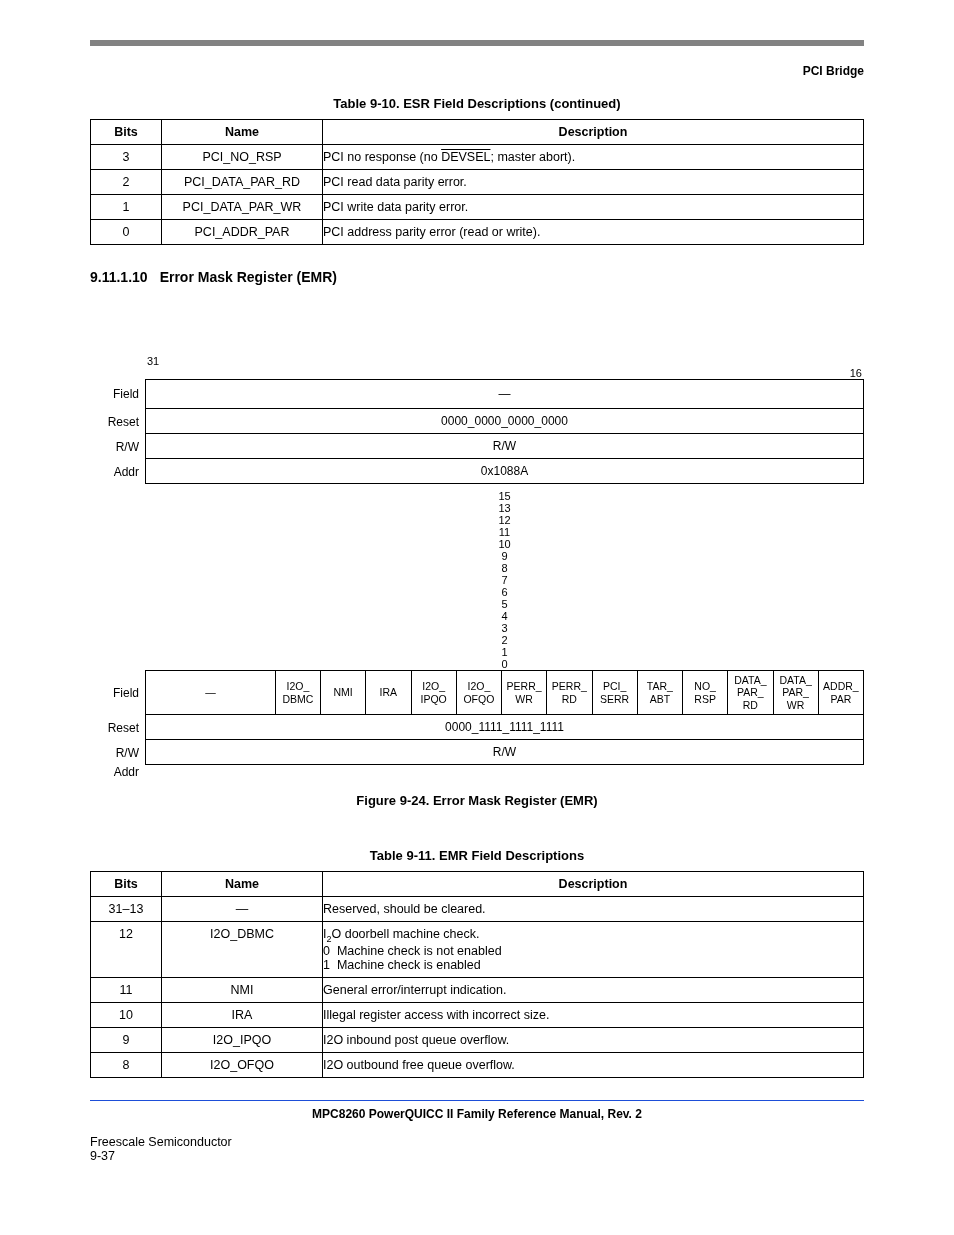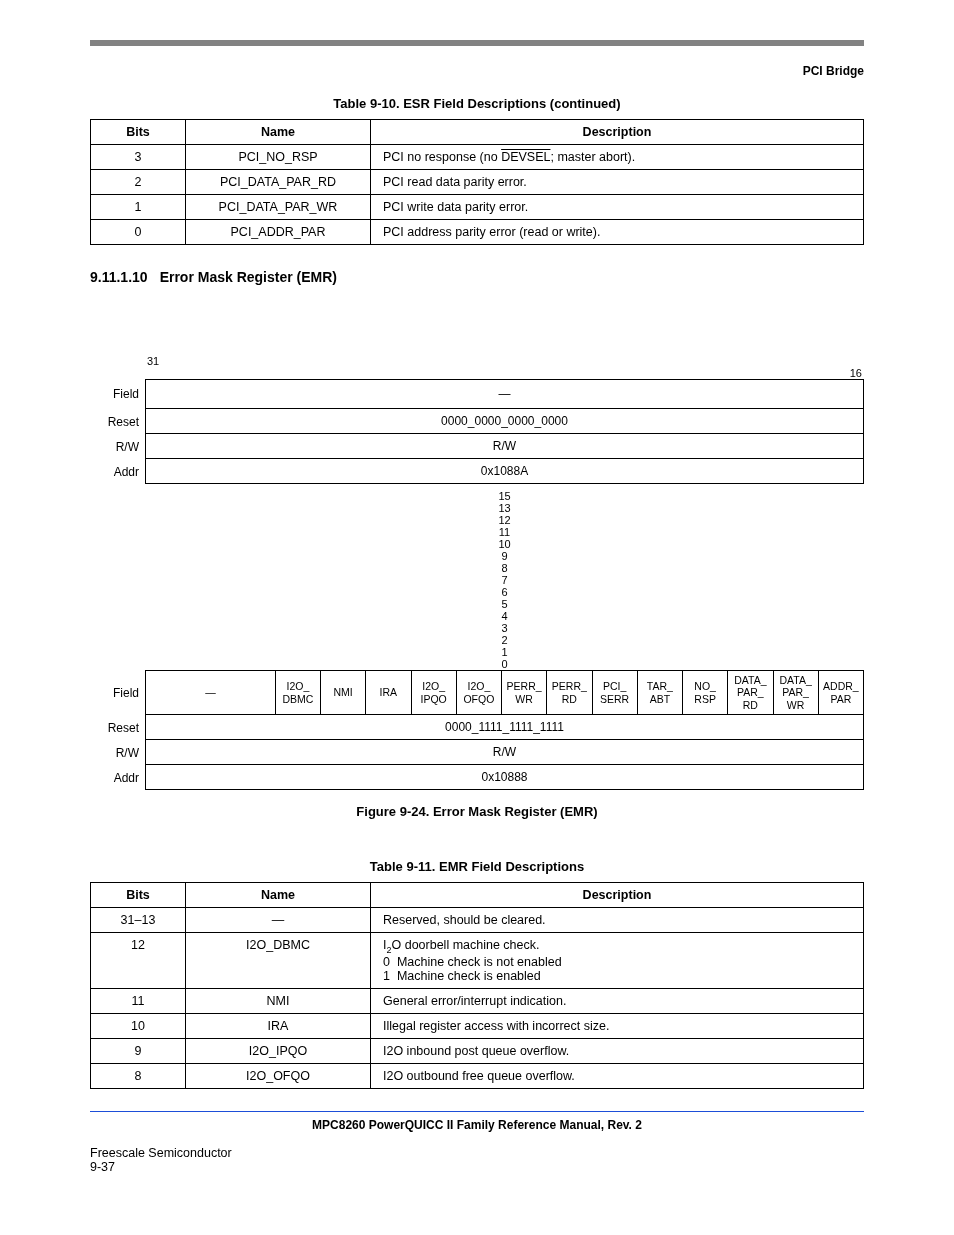--- a/index.html
+++ b/index.html
@@ -35,21 +35,21 @@
     margin: 6px 0 8px 0;
   }
   .table-caption.below { margin-top: 14px; }
   table.desc {
     border-collapse: collapse;
     width: 100%;
     font-size: 12.5px;
   }
   table.desc th, table.desc td {
     border: 1px solid #000;
-    padding: 5px 12px;
+    padding: 5px 0;
     vertical-align: top;
   }
   table.desc th {
     font-weight: bold;
     text-align: center;
   }
   table.desc td.c { text-align: center; }
   .overline { text-decoration: overline; }
   h3.sec {
     font-size: 14px;
@@ -220,21 +220,20 @@
           <div class="cell" style="flex: 1 1 0%;">NO_<br>RSP</div>
           <div class="cell" style="flex: 1 1 0%;">DATA_<br>PAR_<br>RD</div>
           <div class="cell" style="flex: 1 1 0%;">DATA_<br>PAR_<br>WR</div>
           <div class="cell" style="flex: 1 1 0%;">ADDR_<br>PAR</div>
         </div>
       <div class="reg-rowlabel">Reset</div>
       <div class="reg-row">0000_1111_1111_1111</div>
       <div class="reg-rowlabel">R/W</div>
       <div class="reg-row">R/W</div>
       <div class="reg-rowlabel">Addr</div>
-      <div class="reg-row">0x10888</div>
     </div>
   </div>
 
   <div class="table-caption below">Figure 9-24. Error Mask Register (EMR)</div>
 
   <div class="table-caption" style="margin-top:40px">Table 9-11. EMR Field Descriptions</div>
   <table class="desc">
     <thead>
         <tr>
       <th style="width:70px">Bits</th>

